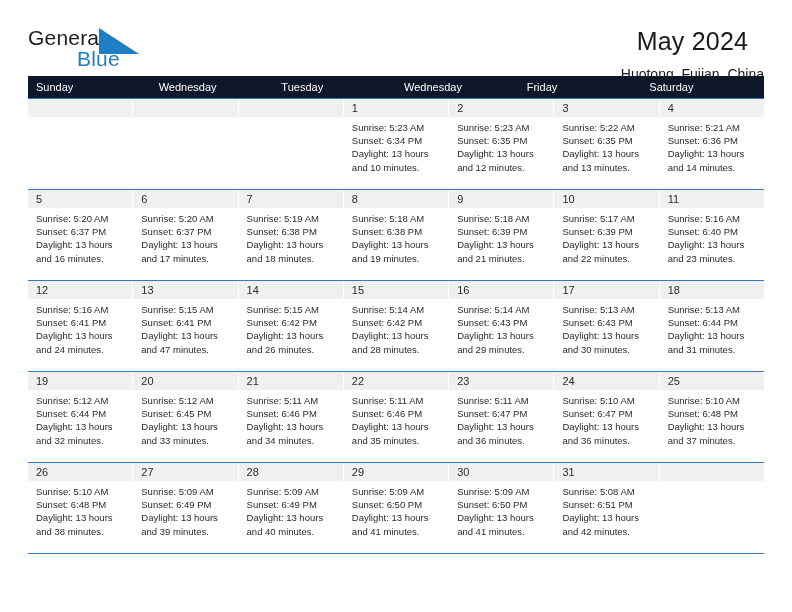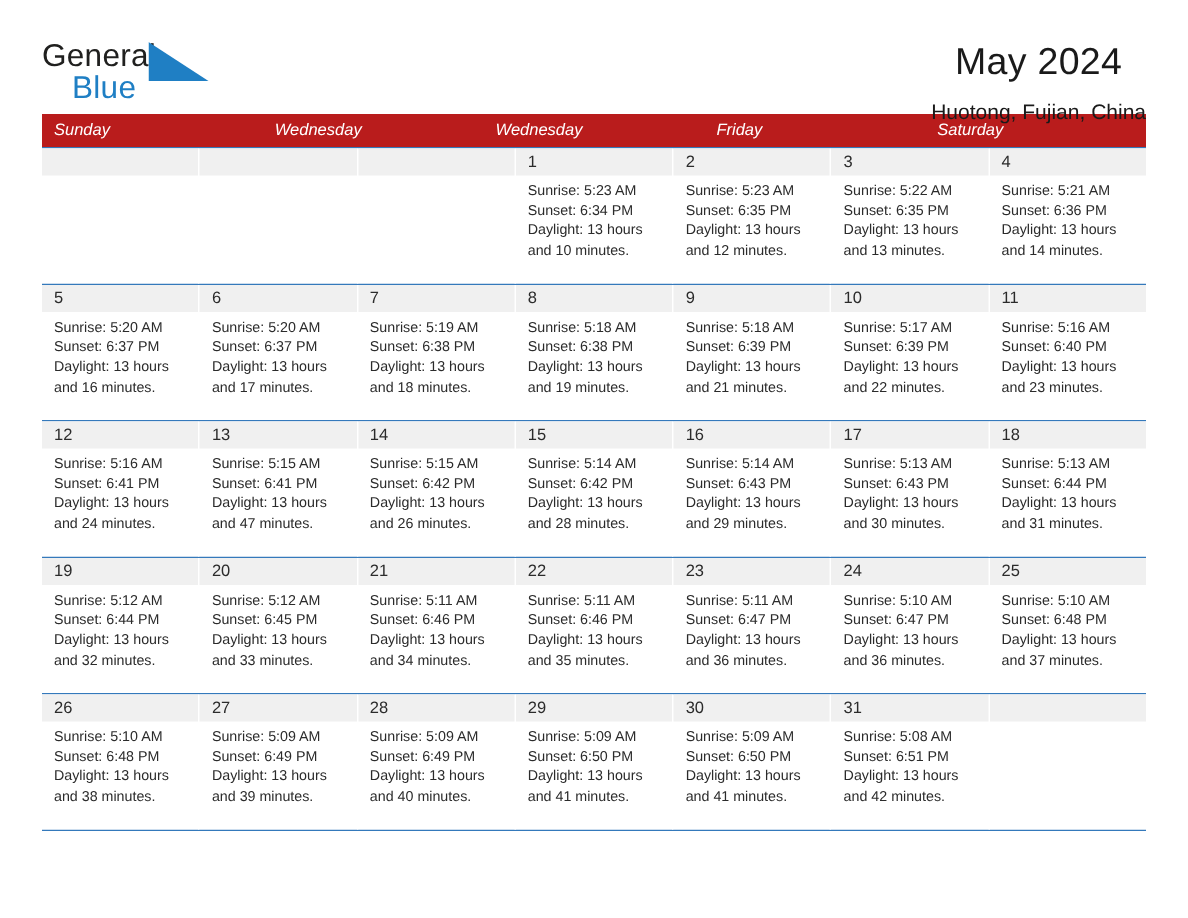--- a/index.html
+++ b/index.html
@@ -16,35 +16,35 @@
     display: flex; align-items: flex-start; justify-content: space-between;
     height: 75px; padding-top: 26px;
   }
   .logo { position: relative; width: 115px; height: 50px; }
   .logo-general {
     font-size: 21px; color: #20201f; letter-spacing: .2px;
     line-height: 24px; position: absolute; left: 0; top: 0;
   }
   .logo-tri { position: absolute; left: 71px; top: 2px; }
   .logo-blue {
-    position: absolute; left: 20px; top: 21px;
+    position: absolute; left: 49px; top: 21px;
     font-size: 21px; color: #1f7fc4; line-height: 24px; letter-spacing: .2px;
   }
   .titles { text-align: center; }
   .cal-title {
     font-size: 25px; color: #1a1a1a; line-height: 30px; font-weight: normal;
     letter-spacing: .2px;
   }
   .cal-subtitle {
     font-size: 14px; color: #1a1a1a; line-height: 20px; margin-top: 8px;
   }
 
   
   .calendar { width: 736px; margin-top: 1px; }
-  .dow-row { display: flex; background: #b91c1c; font-style: italic; }
+  .dow-row { display: flex; background: #0f172a; }
   .dow {
     flex: 1 1 0; height: 22px; line-height: 22px;
     color: #ffffff; font-size: 11px; padding-left: 8px;
     white-space: nowrap;
   }
   .week {
     display: flex;
     border-top: 1.5px solid #3479bb;
   }
   .week:last-child { border-bottom: 1.5px solid #3479bb; }
@@ -89,20 +89,21 @@
       <div class="cal-subtitle">Huotong, Fujian, China</div>
     </div>
 
   </div>
 
   <div class="calendar">
 
     <div class="dow-row">
       <div class="dow">Sunday</div>
       <div class="dow">Wednesday</div>
+      <div class="dow">Tuesday</div>
       <div class="dow">Wednesday</div>
       <div class="dow">Friday</div>
       <div class="dow">Saturday</div>
     </div>
 
     <div id="weeks-container">
         <div class="week">
           <div class="cell empty">
             <div class="daynum-band">
               <span class="daynum"></span>

